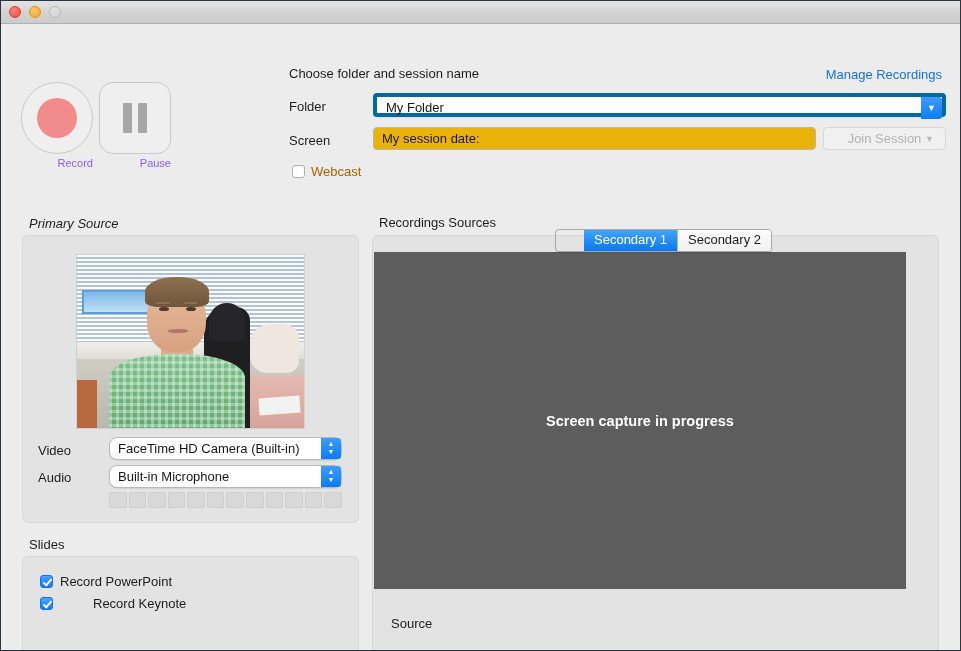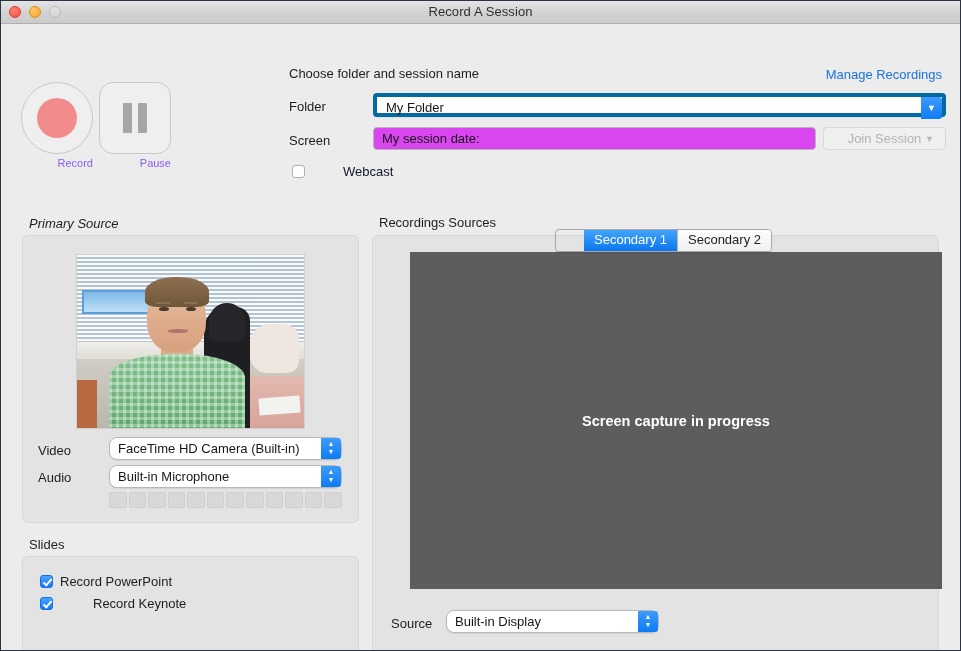--- a/index.html
+++ b/index.html
@@ -165,21 +165,21 @@
     font-size: 9px;
     line-height: 22px;
     text-align: center;
   }
 
   .session-input {
     position: absolute;
     left: 371px; top: 103px;
     width: 443px; height: 23px;
     box-sizing: border-box;
-    background: #d946ef;
+    background: #eab308;
     border: 1px solid #b6b6b6;
     border-radius: 4px;
     font-family: "Liberation Sans", sans-serif;
     font-size: 13px;
     color: #171717;
     padding: 0 8px;
     outline: none;
   }
 
   .join-btn {
@@ -224,21 +224,21 @@
   }
   .cb.on::after {
     content: "";
     position: absolute;
     left: 4px; top: 1px;
     width: 3px; height: 7px;
     border: solid #fff;
     border-width: 0 2px 2px 0;
     transform: rotate(42deg);
   }
-  .cb-label { font-size: 13px; color: #0f172a; margin-left: 32px; }
+  .cb-label { font-size: 13px; color: #a16207; }
 
   
   .group-title {
     position: absolute;
     font-size: 13px;
     color: #1d1d1d;
   }
   .gt-primary   { left: 27px;  top: 192px; font-style: italic; }
   .gt-secondary { left: 377px; top: 191px; }
   .gt-slides    { left: 27px;  top: 513px; }
@@ -445,21 +445,21 @@
     background: linear-gradient(to bottom, #fdfdfd, #f0f0f0);
   }
   .tab + .tab { border-left: 1px solid #b5b5b5; }
   .tab.active {
     background: linear-gradient(to bottom, #43a4fc, #0a76ef);
     color: #ffffff;
   }
 
   .capture-area {
     position: absolute;
-    left: 408px; top: 228px;
+    left: 372px; top: 228px;
     width: 532px; height: 337px;
     background: #5d5d5d;
   }
   .capture-text {
     position: absolute;
     left: 0; top: 50%;
     transform: translateY(-50%);
     width: 100%;
     text-align: center;
     color: #ffffff;
@@ -470,21 +470,20 @@
 </style>
 </head>
 <body>
 
 <div class="window">
 
   <div class="titlebar">
     <div class="traffic tl-close"></div>
     <div class="traffic tl-min"></div>
     <div class="traffic tl-zoom"></div>
-    <div class="title-text">Record A Session</div>
   </div>
 
   <div class="content">
 
     <div class="record-btn">
       <div class="record-dot"></div>
     </div>
     <div class="btn-caption cap-record">Record</div>
 
     <div class="pause-btn">
@@ -586,19 +585,15 @@
     <div class="tabs">
       <div class="tab active">Secondary 1</div>
       <div class="tab">Secondary 2</div>
     </div>
 
     <div class="capture-area">
       <div class="capture-text">Screen capture in progress</div>
     </div>
 
     <div class="src-label lbl-source">Source</div>
-    <div class="popup pop-source">
-      <div class="val">Built-in Display</div>
-      <div class="popup-steppers">▲<br>▼</div>
-    </div>
 
   </div>
 </div>
 
 </body></html>

